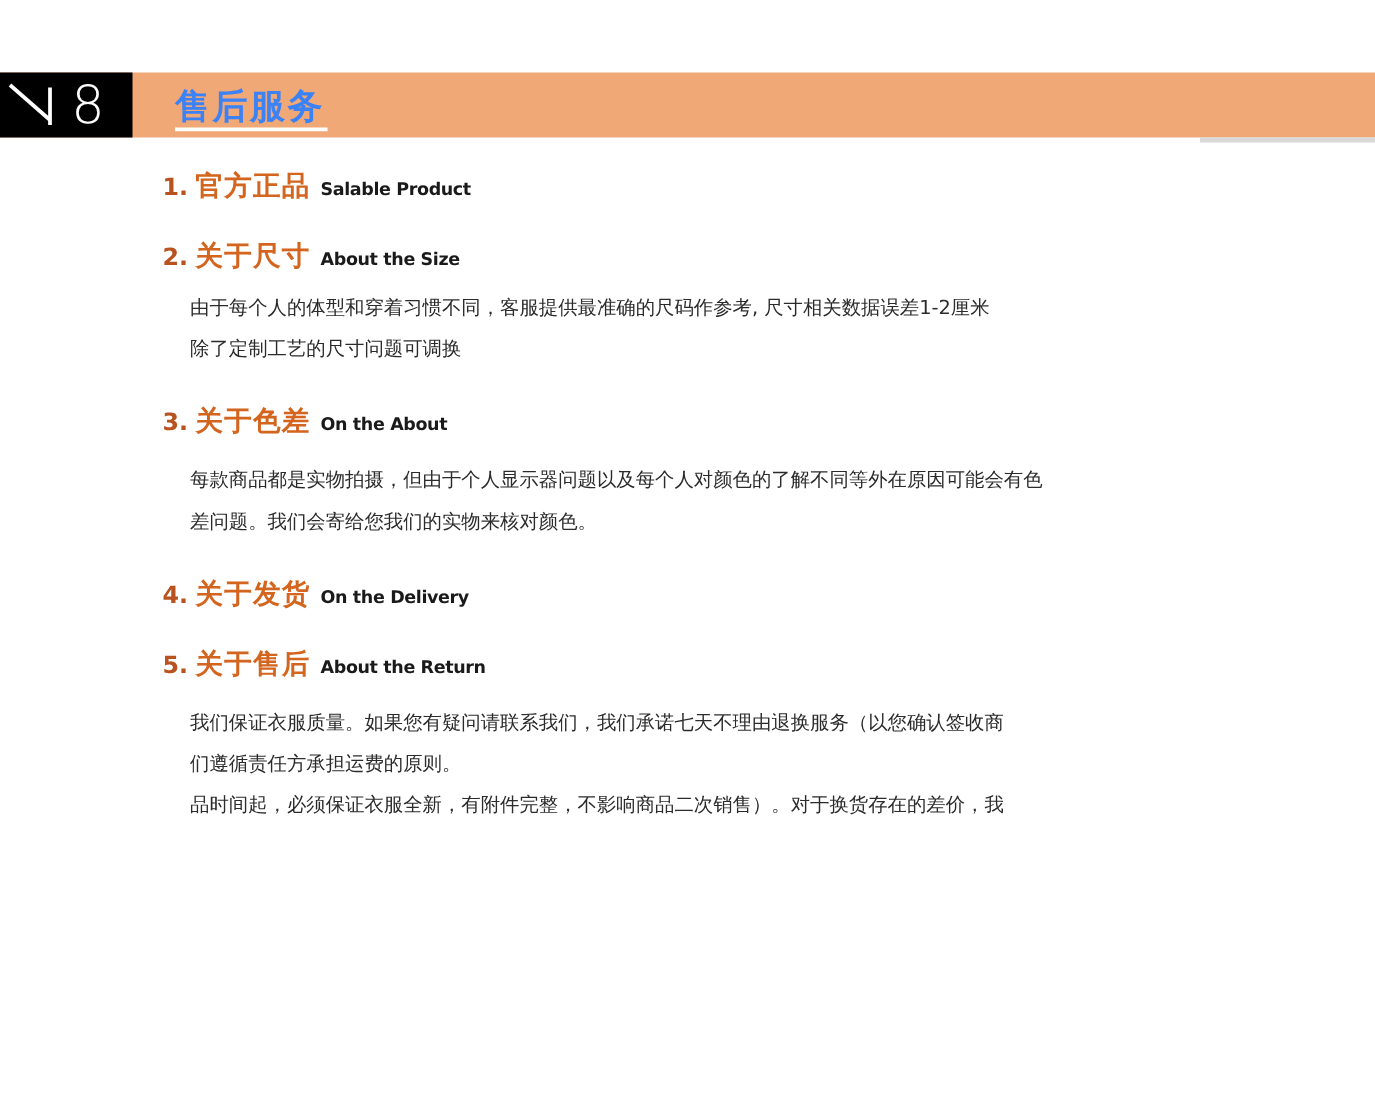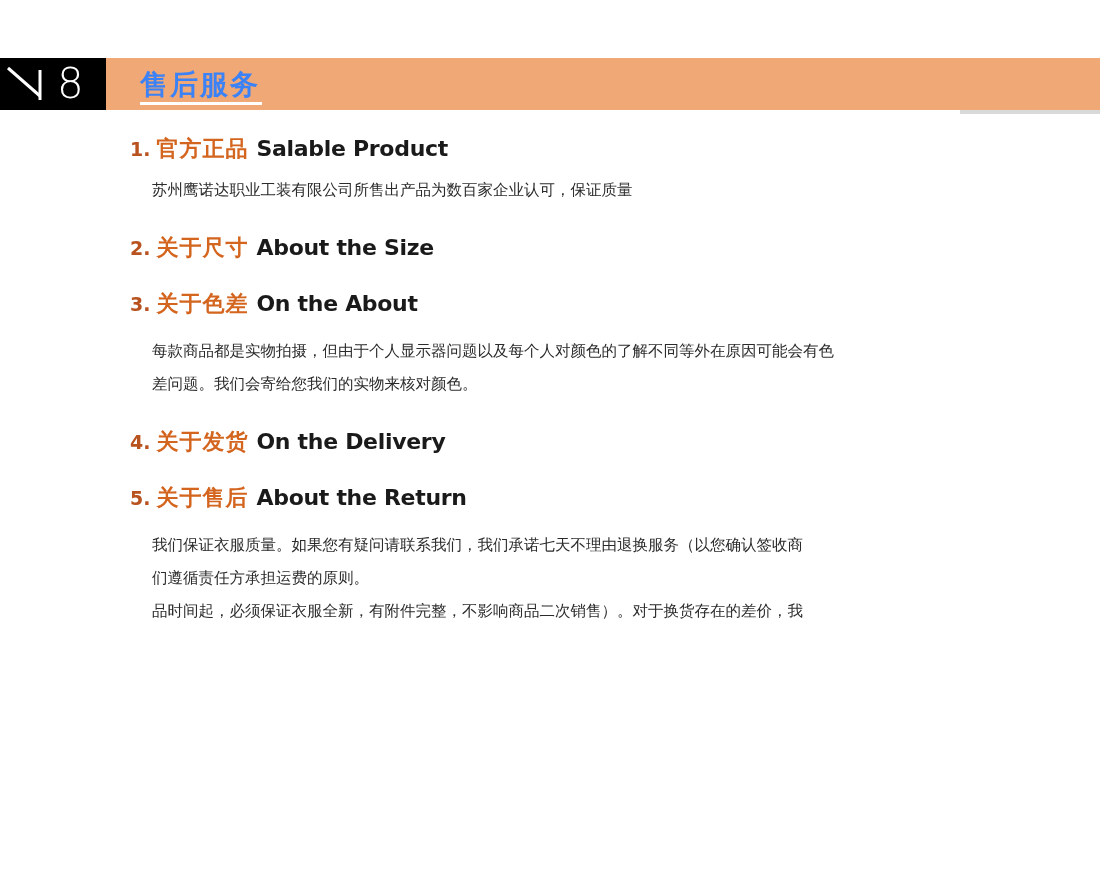--- a/index.html
+++ b/index.html
@@ -108,21 +108,21 @@
   .sec-cn {
     color: #d4651f;
     font-size: 22px;
     font-weight: bold;
     font-family: "DejaVu Sans", sans-serif;
     margin-right: 8px;
     letter-spacing: 1px;
   }
   .sec-en {
     color: #1a1a1a;
-    font-size: 22px;
+    font-size: 14px;
     font-weight: bold;
     font-family: "DejaVu Sans", sans-serif;
     letter-spacing: -0.3px;
   }
   .sec-body {
     padding-left: 22px;
     max-width: 800px;
   }
   .sec-line {
     color: #2b2b2b;
@@ -151,30 +151,31 @@
 </div>
 
 <div class="content">
 
   <div class="section">
     <div class="sec-head">
       <span class="sec-num">1.</span>
       <span class="sec-cn">官方正品</span>
       <span class="sec-en">Salable Product</span>
     </div>
-    <div class="sec-body">
-      <div class="sec-line">苏州鹰诺达职业工装有限公司所售出产品为数百家企业认可，保证质量</div>
-    </div>
   </div>
 
   <div class="section">
     <div class="sec-head">
       <span class="sec-num">2.</span>
       <span class="sec-cn">关于尺寸</span>
       <span class="sec-en">About the Size</span>
+    </div>
+    <div class="sec-body">
+      <div class="sec-line">由于每个人的体型和穿着习惯不同，客服提供最准确的尺码作参考, 尺寸相关数据误差1-2厘米</div>
+      <div class="sec-line">除了定制工艺的尺寸问题可调换</div>
     </div>
   </div>
 
   <div class="section wide">
     <div class="sec-head">
       <span class="sec-num">3.</span>
       <span class="sec-cn">关于色差</span>
       <span class="sec-en">On the About</span>
     </div>
     <div class="sec-body">

